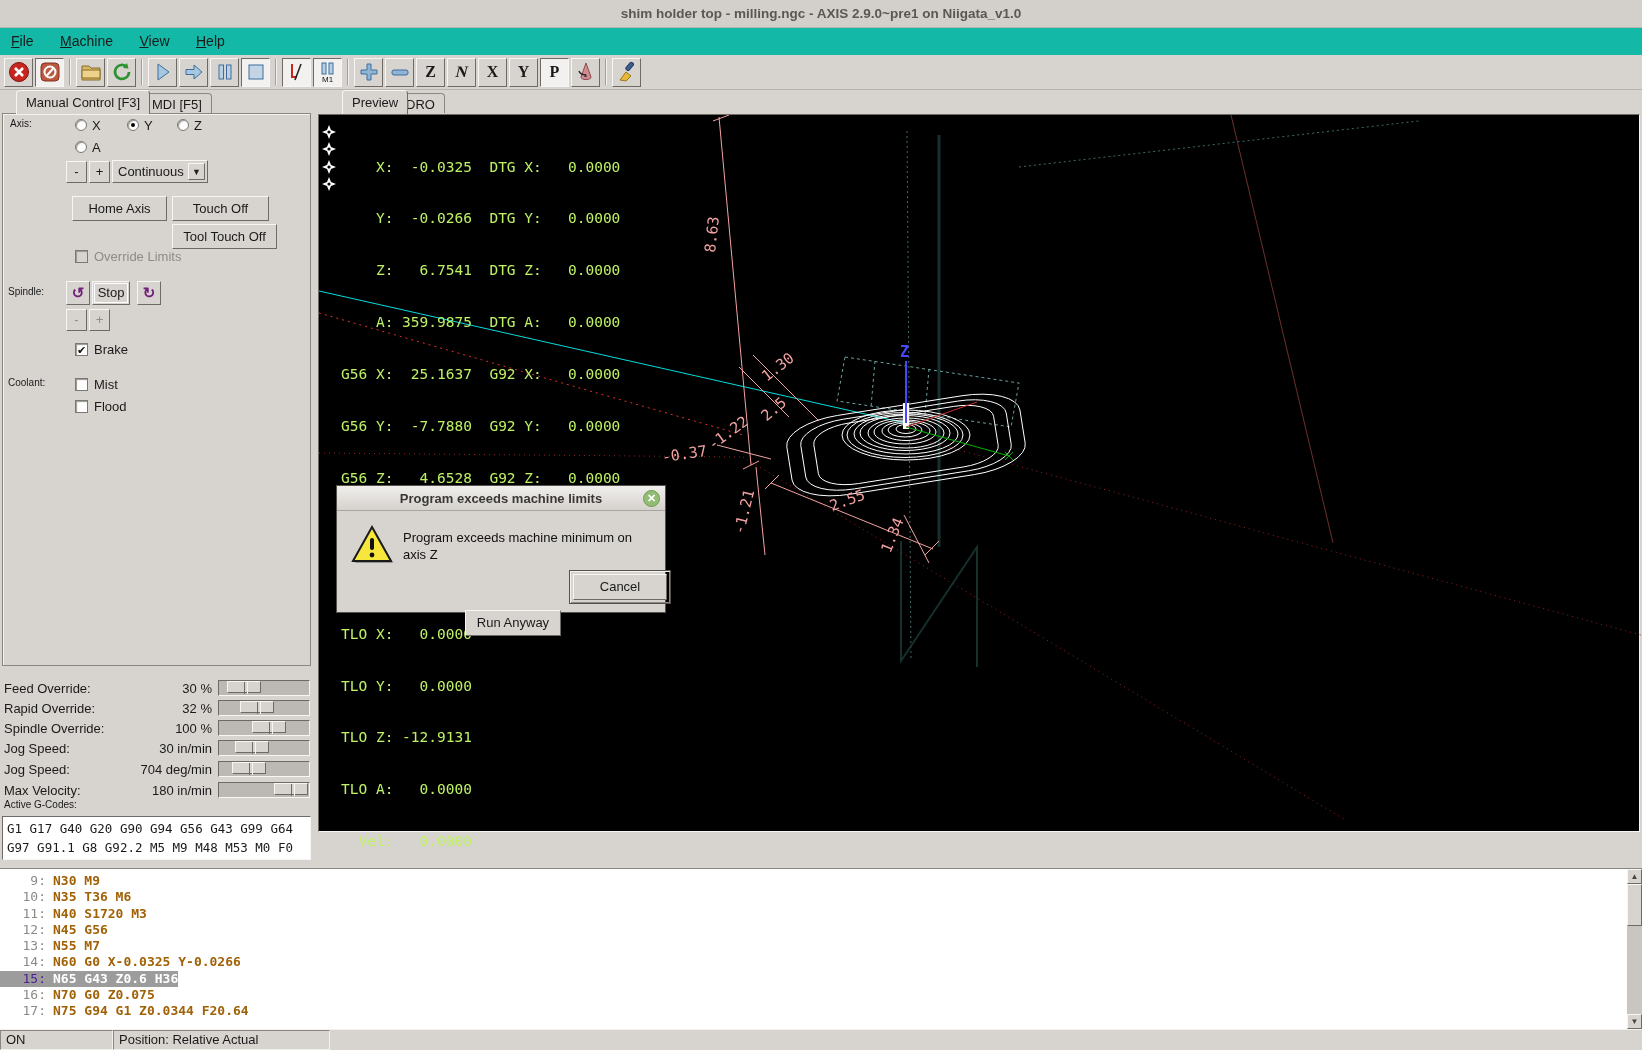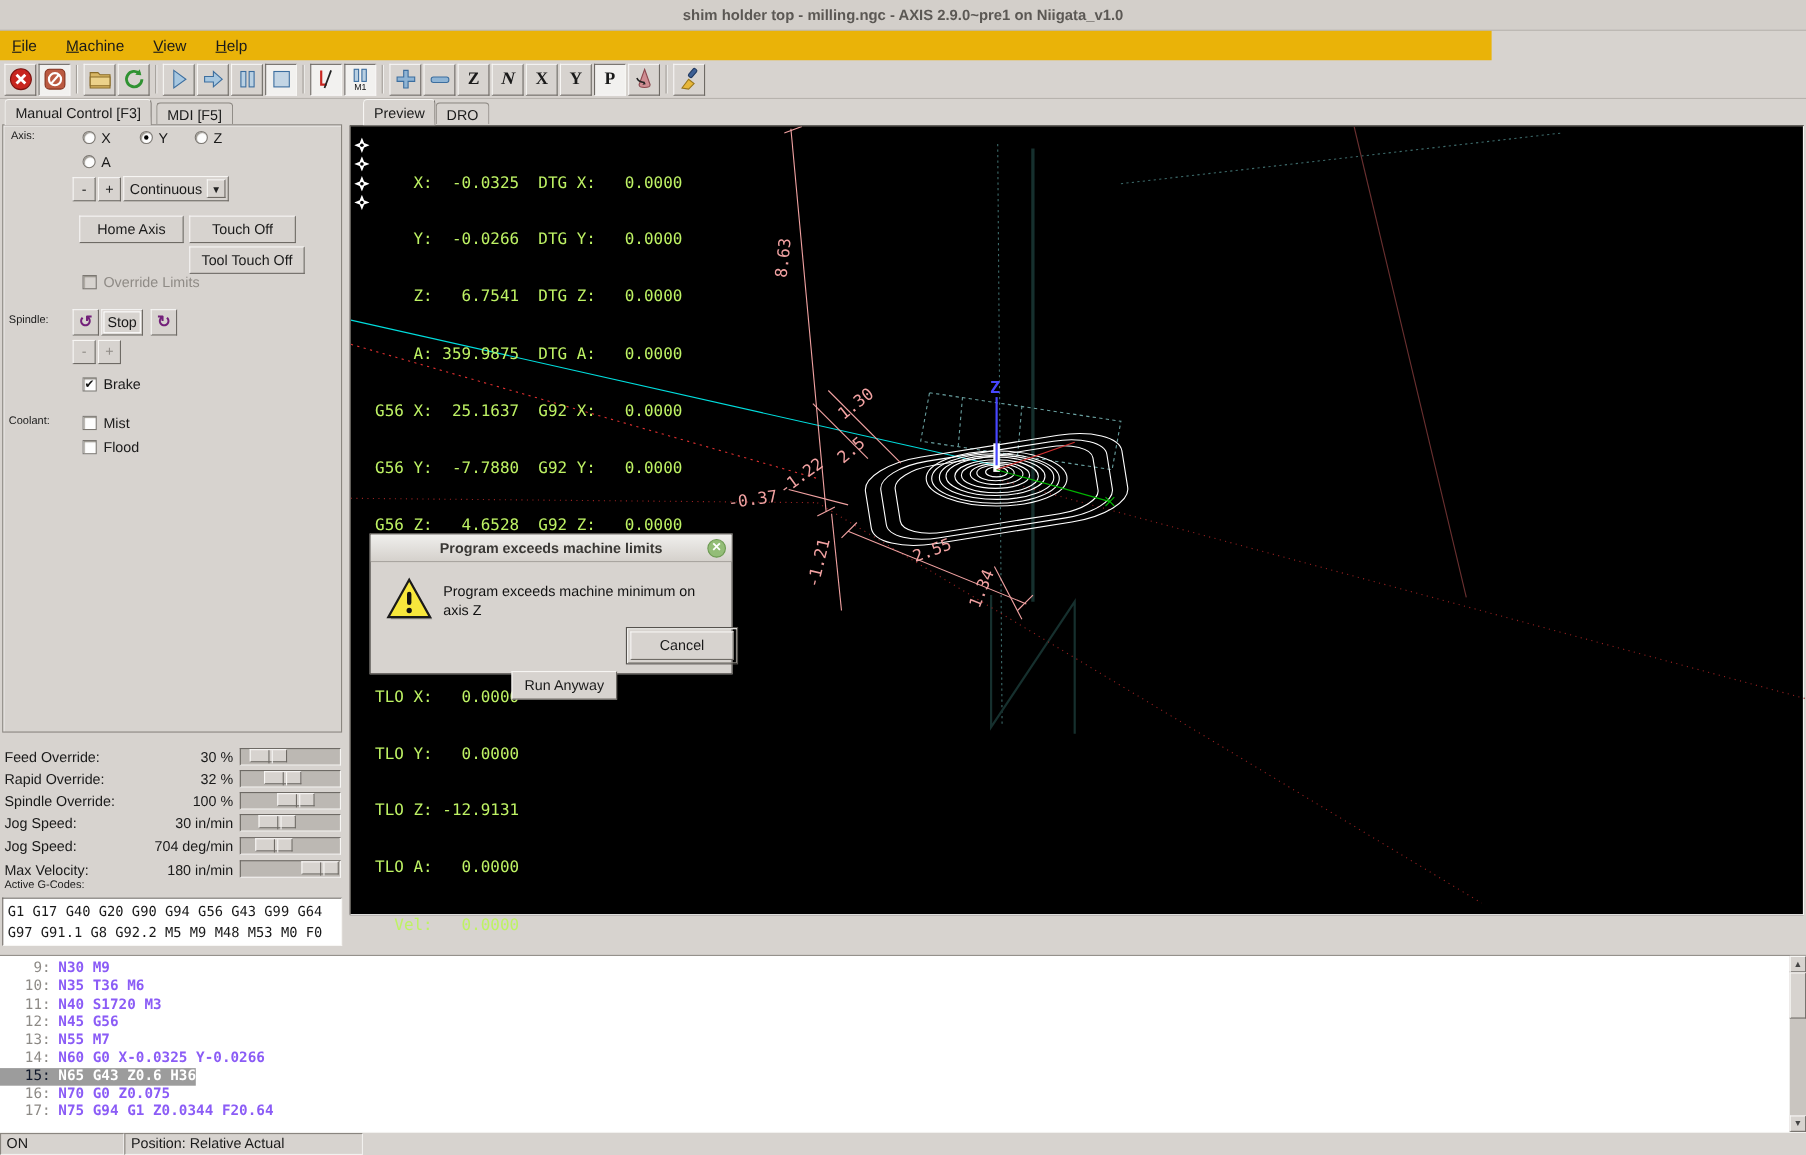--- a/index.html
+++ b/index.html
@@ -3,21 +3,21 @@
 <meta charset="utf-8">
 <style>
   * { margin:0; padding:0; box-sizing:border-box; }
   html,body { width:1642px; height:1050px; background:#d7d3cf; font-family:"Liberation Sans",sans-serif; color:#1a1a1a; }
   #app { position:relative; width:1642px; height:1050px; overflow:hidden; }
 
   
   .titlebar { position:absolute; left:0; top:0; width:1642px; height:28px; background:#d3cfca;
               border-bottom:1px solid #b7b3ae; text-align:center; line-height:28px;
               font-size:13.5px; font-weight:bold; color:#5b5854; }
-  .menubar { position:absolute; left:0; top:28px; width:1356px; height:27px; background:#eab308; }
+  .menubar { position:absolute; left:0; top:28px; width:1642px; height:27px; background:#14b8a6; }
   .menu-item { display:inline-block; padding:5px 11px 4px 11px; font-size:14px; cursor:default; }
   .menu-item::first-letter { text-decoration:underline; }
 
   .toolbar { position:absolute; left:0; top:55px; width:1642px; height:35px; background:#d7d3cf;
              border-bottom:1px solid #b7b3ae; display:flex; align-items:center; padding-left:3px; }
   .tbtn { width:29px; height:29px; margin:0 1px; background:#d7d3cf; border:1px solid;
           border-color:#f7f6f4 #6e6a65 #6e6a65 #f7f6f4; display:flex; align-items:center; justify-content:center; }
   .tbtn.pressed { background:#f2f1ef; border-color:#6e6a65 #f7f6f4 #f7f6f4 #6e6a65; }
   .tsep { width:2px; height:26px; margin:0 4px; border-left:1px solid #a39f9a; border-right:1px solid #f3f2f0; }
   .tletter { font-family:"Liberation Serif",serif; font-weight:bold; font-size:16px; }
@@ -31,21 +31,21 @@
   .radio.sel::after { content:""; position:absolute; left:3px; top:3px; width:4px; height:4px; border-radius:50%; background:#000; }
   .rlabel { position:absolute; font-size:13px; }
   .checkbox { position:absolute; width:13px; height:13px; background:#fdfdfd; border:1px solid #7b7772;
               box-shadow:inset 1px 1px 1px #9a968f; font-size:11px; line-height:12px; text-align:center; }
   .checkbox.checked::after { content:"\2714"; color:#111; }
   .checkbox.disabled { background:#d7d3cf; }
   .dis { color:#8f8b86; }
 
   .tab { position:absolute; font-size:13px; padding:3px 9px 2px 9px; background:#d7d3cf;
          border:1px solid #8a8680; border-bottom:none; border-radius:4px 4px 0 0; top:3px; height:20px; }
-  .tab.active { top:0; height:24px; z-index:3; border-color:#f7f6f4 #6e6a65 transparent #f7f6f4; padding-top:4px; }
+  .tab.active { top:0; height:24px; z-index:3; border-color:#f7f6f4 #6e6a65 transparent #f7f6f4; padding-top:4px;margin-left:12px; }
 
   
   .left-panel { position:absolute; left:0; top:90px; width:313px; height:778px; }
   .lp-frame { position:absolute; left:2px; top:23px; width:309px; height:553px;
               border:1px solid #8a8680; box-shadow:inset 1px 1px 0 #f2f1ef; background:#d7d3cf; z-index:1; }
   .lbl { position:absolute; font-size:10px;text-align:right; }
 
   .slider-row { position:absolute; left:0; width:313px; height:20px; }
   .slider-row .slabel { position:absolute; left:4px; top:2px; font-size:13px; }
   .slider-row .svalue { position:absolute; left:108px; width:104px; top:2px; text-align:right; font-size:13px; }
@@ -90,23 +90,23 @@
              border-color:#f7f6f4 #6e6a65 #6e6a65 #f7f6f4; font-size:13px; text-align:center; line-height:24px; }
   .focus-frame { position:absolute; left:232px; top:84px; width:102px; height:34px;
                  border:1px solid #55524e; box-shadow:inset 1px 1px 0 #f2f1ef, inset -1px -1px 0 #8a8680; }
 
   
   .listing { position:absolute; left:0; top:868px; width:1642px; height:162px; background:#fff;
              border-top:1px solid #8a8680; border-bottom:1px solid #f2f1ef; overflow:hidden;
              font-family:"DejaVu Sans Mono",monospace; font-size:13px; line-height:16.3px; padding-top:4px; }
   .gline { width:fit-content; white-space:pre; }
   .gline .lno { display:inline-block; width:46px; text-align:right; color:#8d8a86; margin-right:7px; }
-  .gline .ltxt { font-weight:bold; color:#8b5cf6; }
+  .gline .ltxt { font-weight:bold; color:#a16207; }
   .gline.current { background:#9c9c9c; }
-  .gline.current .lno { color:#0f172a; }
+  .gline.current .lno { color:#4c1d95; }
   .gline.current .ltxt { color:#fff; }
 
   .vscroll { position:absolute; left:1627px; top:869px; width:15px; height:160px; background:#c9c5c0; }
   .varrow { position:absolute; left:0; width:15px; height:15px; background:#d7d3cf; border:1px solid;
             border-color:#f7f6f4 #6e6a65 #6e6a65 #f7f6f4; font-size:8px; text-align:center; line-height:13px; color:#444; }
   .vthumb { position:absolute; left:0; top:15px; width:15px; height:42px; background:#d7d3cf; border:1px solid;
             border-color:#f7f6f4 #6e6a65 #6e6a65 #f7f6f4; }
 
   
   .statusbar { position:absolute; left:0; top:1030px; width:1642px; height:20px; display:flex; }

